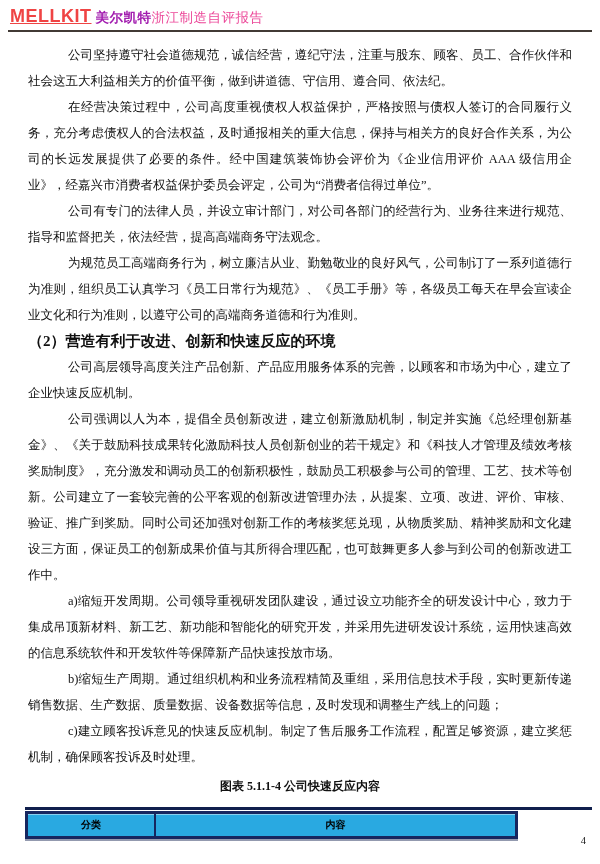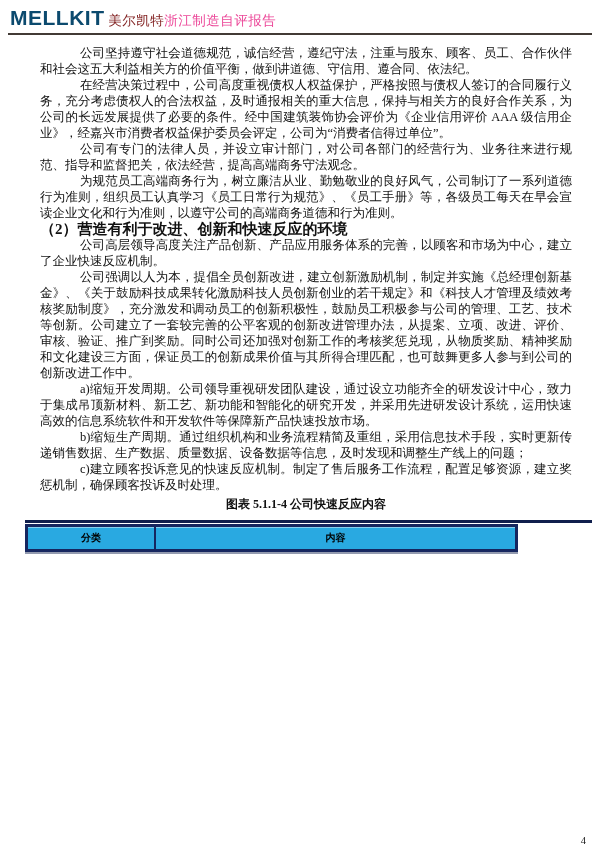--- a/index.html
+++ b/index.html
@@ -16,35 +16,36 @@
   
   .report-header{
     margin:6px 10px 0 10px;
     font-size:13.5px;
     letter-spacing:0.5px;
     white-space:nowrap;
   }
   .brand-logo{
     font-family:"Liberation Sans","DejaVu Sans",sans-serif;
     font-weight:bold;
-    font-size:21px;
-    color:#0c4a6e;
+    font-size:18px;
+    color:#ef4444;
+    text-decoration:underline;
   }
-  .company-name{color:#7f1d1d;font-weight:400;}
+  .company-name{color:#a21caf;font-weight:700;}
   .report-title{color:#ec4899;font-weight:500;}
   .header-rule{
     height:2px;
     background:#423a35;
     margin:3px 8px 0 8px;
   }
   
   .document-body{
-    margin:10px 28px 0 40px;
+    margin:10px 28px 0 28px;
     font-size:12.5px;
-    line-height:16px;
+    line-height:26px;
     text-align:justify;
     text-justify:inter-ideograph;
   }
   .document-body p{
     margin:0;
     text-indent:40px;
   }
   .section-heading{
     font-weight:bold;
     font-size:15px;

